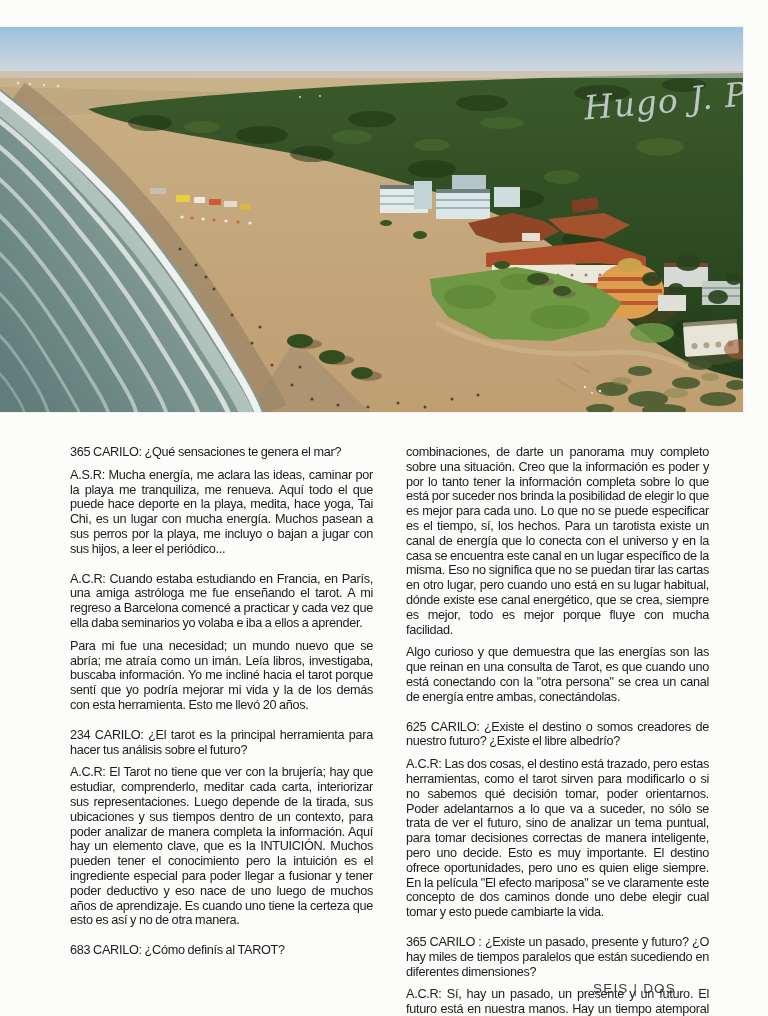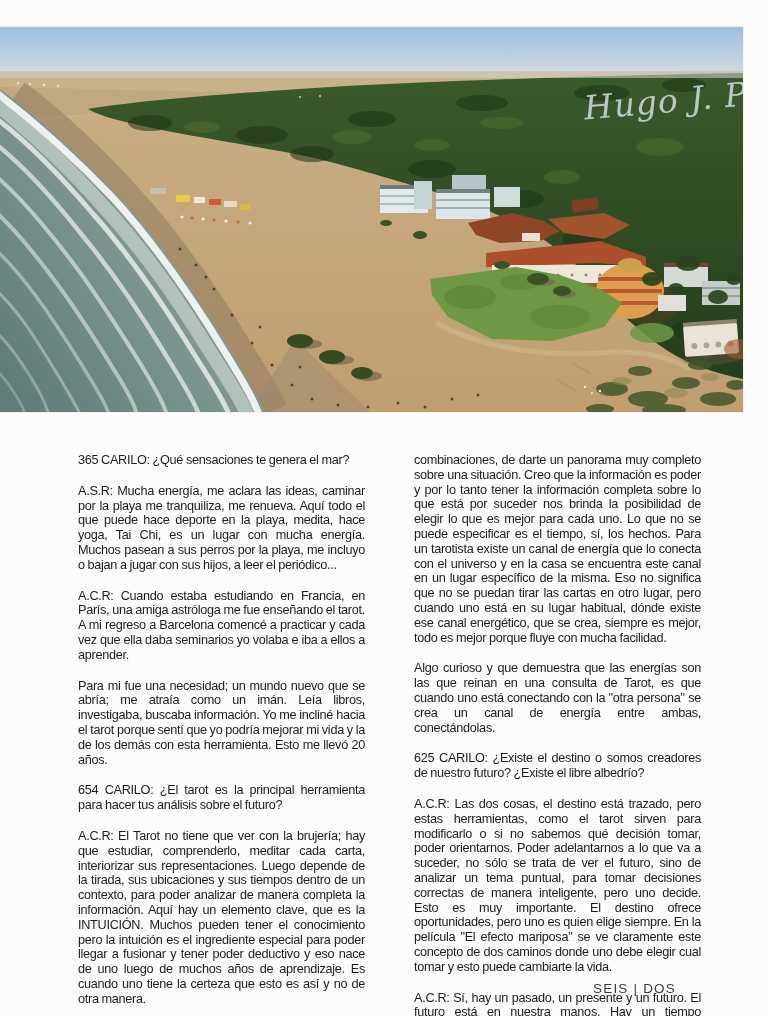--- a/index.html
+++ b/index.html
@@ -16,21 +16,21 @@
   .photo svg{display:block;width:743px;height:385px;}
   .article{
     position:absolute;left:62px;top:437px;width:655px;
     display:flex;gap:17px;
     color:#1c1c1c;
   }
   .col{width:319px;}
   .block{margin:0 0 15px 0;}
   .block:last-child{margin-bottom:0;}
   .block p{
-    margin:16px;
+    margin:8px;
     font-size:12.7px;line-height:14.8px;
     letter-spacing:-0.3px;word-spacing:-0.4px;
     text-align:justify;
   }
   .folio{
     position:absolute;left:0;top:981px;width:676px;
     text-align:right;
     font-size:13.5px;letter-spacing:1.2px;color:#3d3d3d;
   }
   .sig-text{
@@ -299,37 +299,38 @@
   <div class="col" id="col-0">
       <div class="block">
         <p class="q">365 CARILO: ¿Qué sensaciones te genera el mar?</p>
         <p>A.S.R: Mucha energía, me aclara las ideas, caminar por la playa me tranquiliza, me renueva.  Aquí todo el que puede hace deporte en la playa, medita, hace yoga, Tai Chi, es un lugar con mucha energía. Muchos pasean a sus perros por la playa, me incluyo o bajan a jugar con sus hijos, a leer el periódico...</p>
       </div>
       <div class="block">
         <p>A.C.R: Cuando estaba estudiando en Francia, en París, una amiga astróloga me fue enseñando el tarot. A mi regreso a Barcelona comencé a practicar y cada vez que ella daba seminarios yo volaba e iba a ellos a aprender.</p>
         <p>Para mi fue una necesidad; un mundo nuevo que se abría; me atraía como un imán. Leía libros, investigaba, buscaba información. Yo me incliné hacia el tarot porque sentí que yo podría mejorar mi vida y la de los demás con esta herramienta. Esto me llevó 20 años.</p>
       </div>
       <div class="block">
-        <p class="q">654 CARILO: ¿El tarot es la principal herramienta para hacer tus análisis sobre el futuro?</p>
+        <p class="q">234 CARILO: ¿El tarot es la principal herramienta para hacer tus análisis sobre el futuro?</p>
         <p>A.C.R:  El Tarot no tiene que ver con la brujería; hay que estudiar, comprenderlo, meditar cada carta, interiorizar sus representaciones. Luego depende de la tirada, sus ubicaciones y sus tiempos dentro de un contexto, para poder analizar de manera completa la información. Aquí hay un elemento clave, que es la INTUICIÓN. Muchos pueden tener el conocimiento pero la intuición es el ingrediente especial para poder llegar a fusionar y tener poder deductivo y eso nace de uno luego de muchos años de aprendizaje. Es cuando uno tiene la certeza que esto es así y no de otra manera.</p>
       </div>
       <div class="block">
         <p class="q">683 CARILO: ¿Cómo definís al TAROT?</p>
       </div>
     </div>
   <div class="col" id="col-1">
       <div class="block">
         <p>combinaciones, de darte un panorama muy completo sobre una situación. Creo que la información es poder y por lo tanto tener la información completa sobre lo que está por suceder nos brinda la posibilidad de elegir lo que es mejor para cada uno. Lo que no se puede especificar es el tiempo, sí, los hechos. Para un tarotista existe un canal de energía que lo conecta con el universo y en la casa se encuentra este canal en un lugar específico de la misma. Eso no significa que no se puedan tirar las cartas en otro lugar, pero cuando uno está en su lugar habitual, dónde existe ese canal energético, que se crea, siempre es mejor, todo es mejor porque fluye con mucha facilidad.</p>
         <p>Algo curioso y que demuestra que las energías son las que reinan en una consulta de Tarot, es que cuando uno está conectando con la "otra persona" se crea un canal de energía entre ambas, conectándolas.</p>
       </div>
       <div class="block">
         <p class="q">625 CARILO: ¿Existe el destino o somos creadores de nuestro futuro? ¿Existe el libre albedrío?</p>
         <p>A.C.R:  Las dos cosas, el destino está trazado, pero estas herramientas, como el tarot sirven para modificarlo o si no sabemos qué decisión tomar, poder orientarnos. Poder adelantarnos a lo que va a suceder, no sólo se trata de ver el futuro, sino de analizar un tema puntual, para tomar decisiones correctas de manera inteligente, pero uno decide. Esto es muy importante. El destino ofrece oportunidades, pero uno es quien elige siempre. En la película "El efecto mariposa" se ve claramente este concepto de dos caminos donde uno debe elegir cual tomar y esto puede cambiarte la vida.</p>
       </div>
       <div class="block">
+        <p class="q">365 CARILO : ¿Existe un pasado, presente y futuro? ¿O hay miles de tiempos paralelos que están sucediendo en diferentes dimensiones?</p>
         <p>A.C.R:  Sí, hay un pasado, un presente y un futuro. El futuro está en nuestra manos. Hay un tiempo atemporal donde la energía fluye, donde tenemos otro tipo de experien-</p>
       </div>
     </div>
 </main>
 
 <footer class="folio">
   <span>SEIS | DOS</span>
 </footer>
 
 </body></html>

